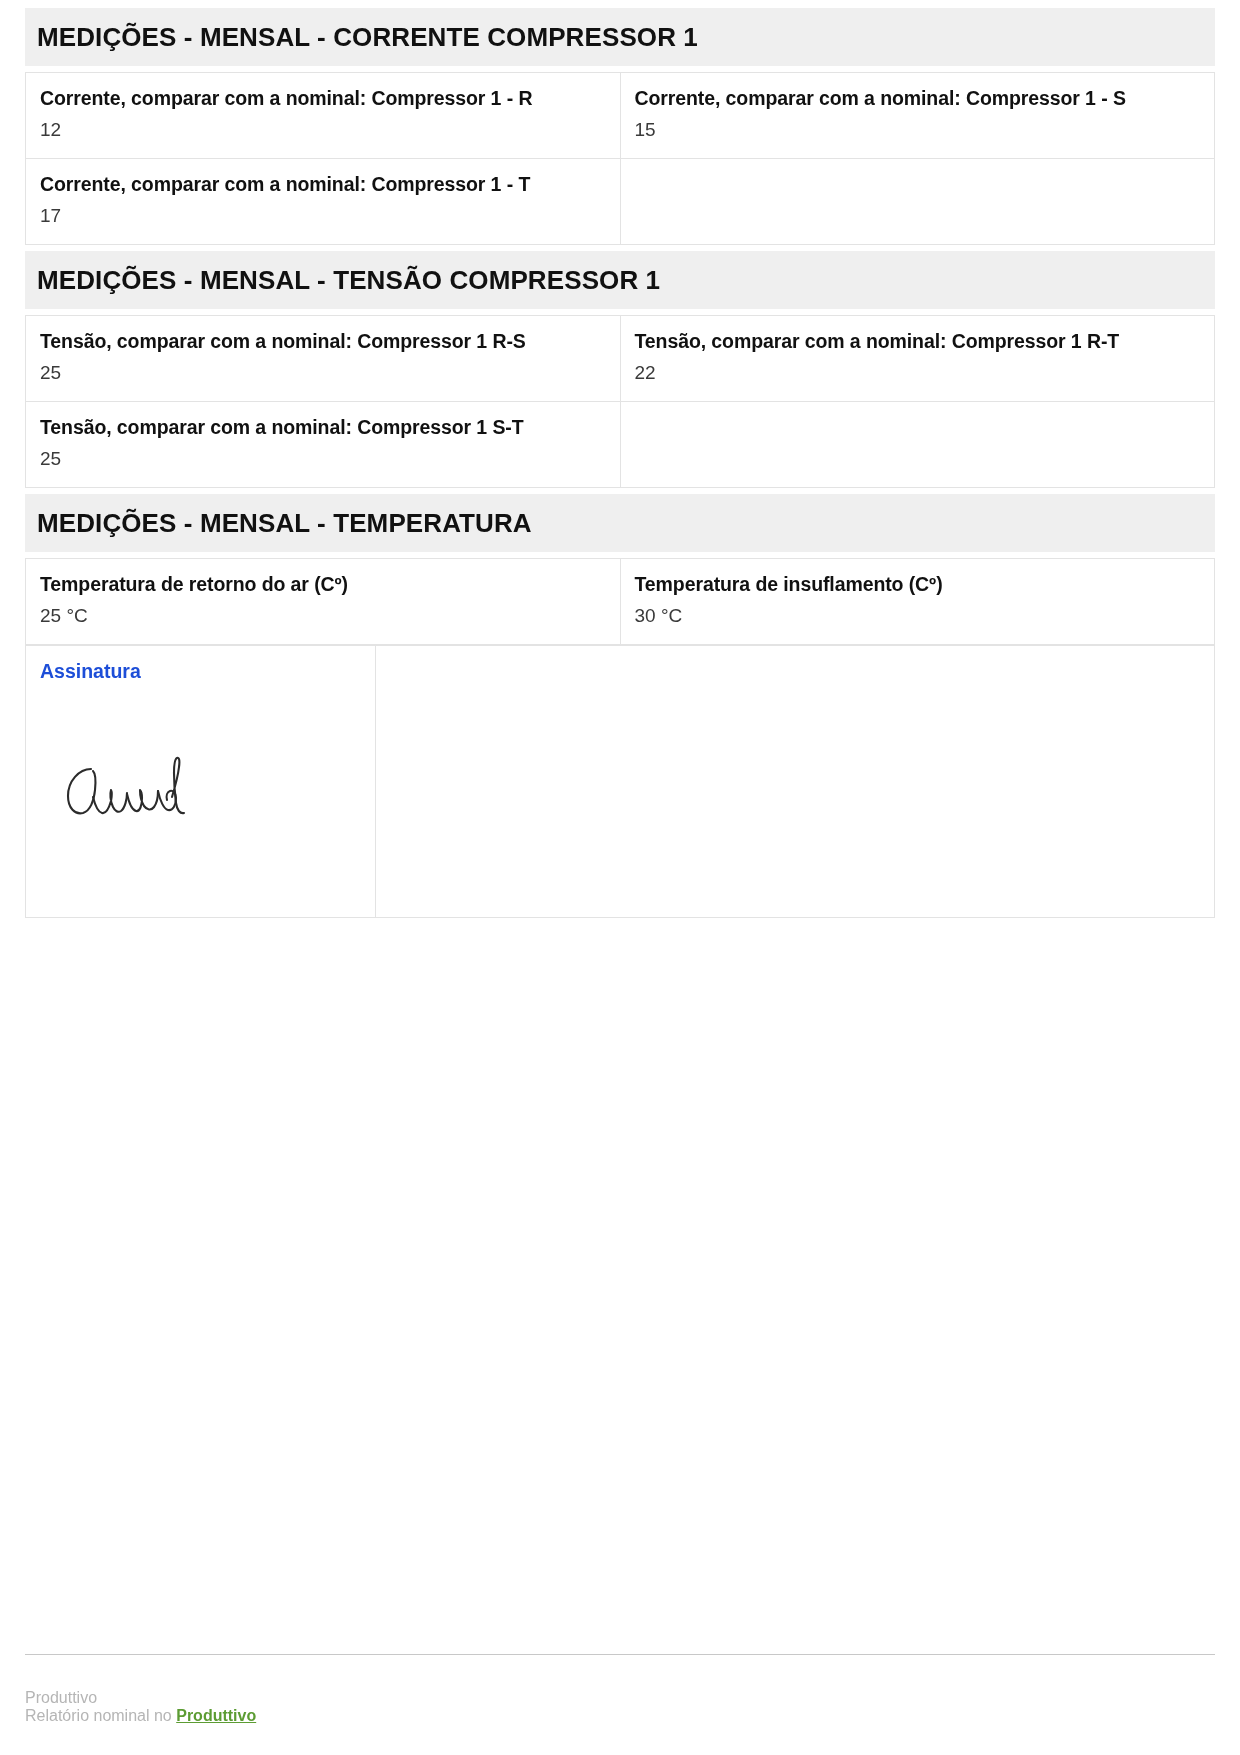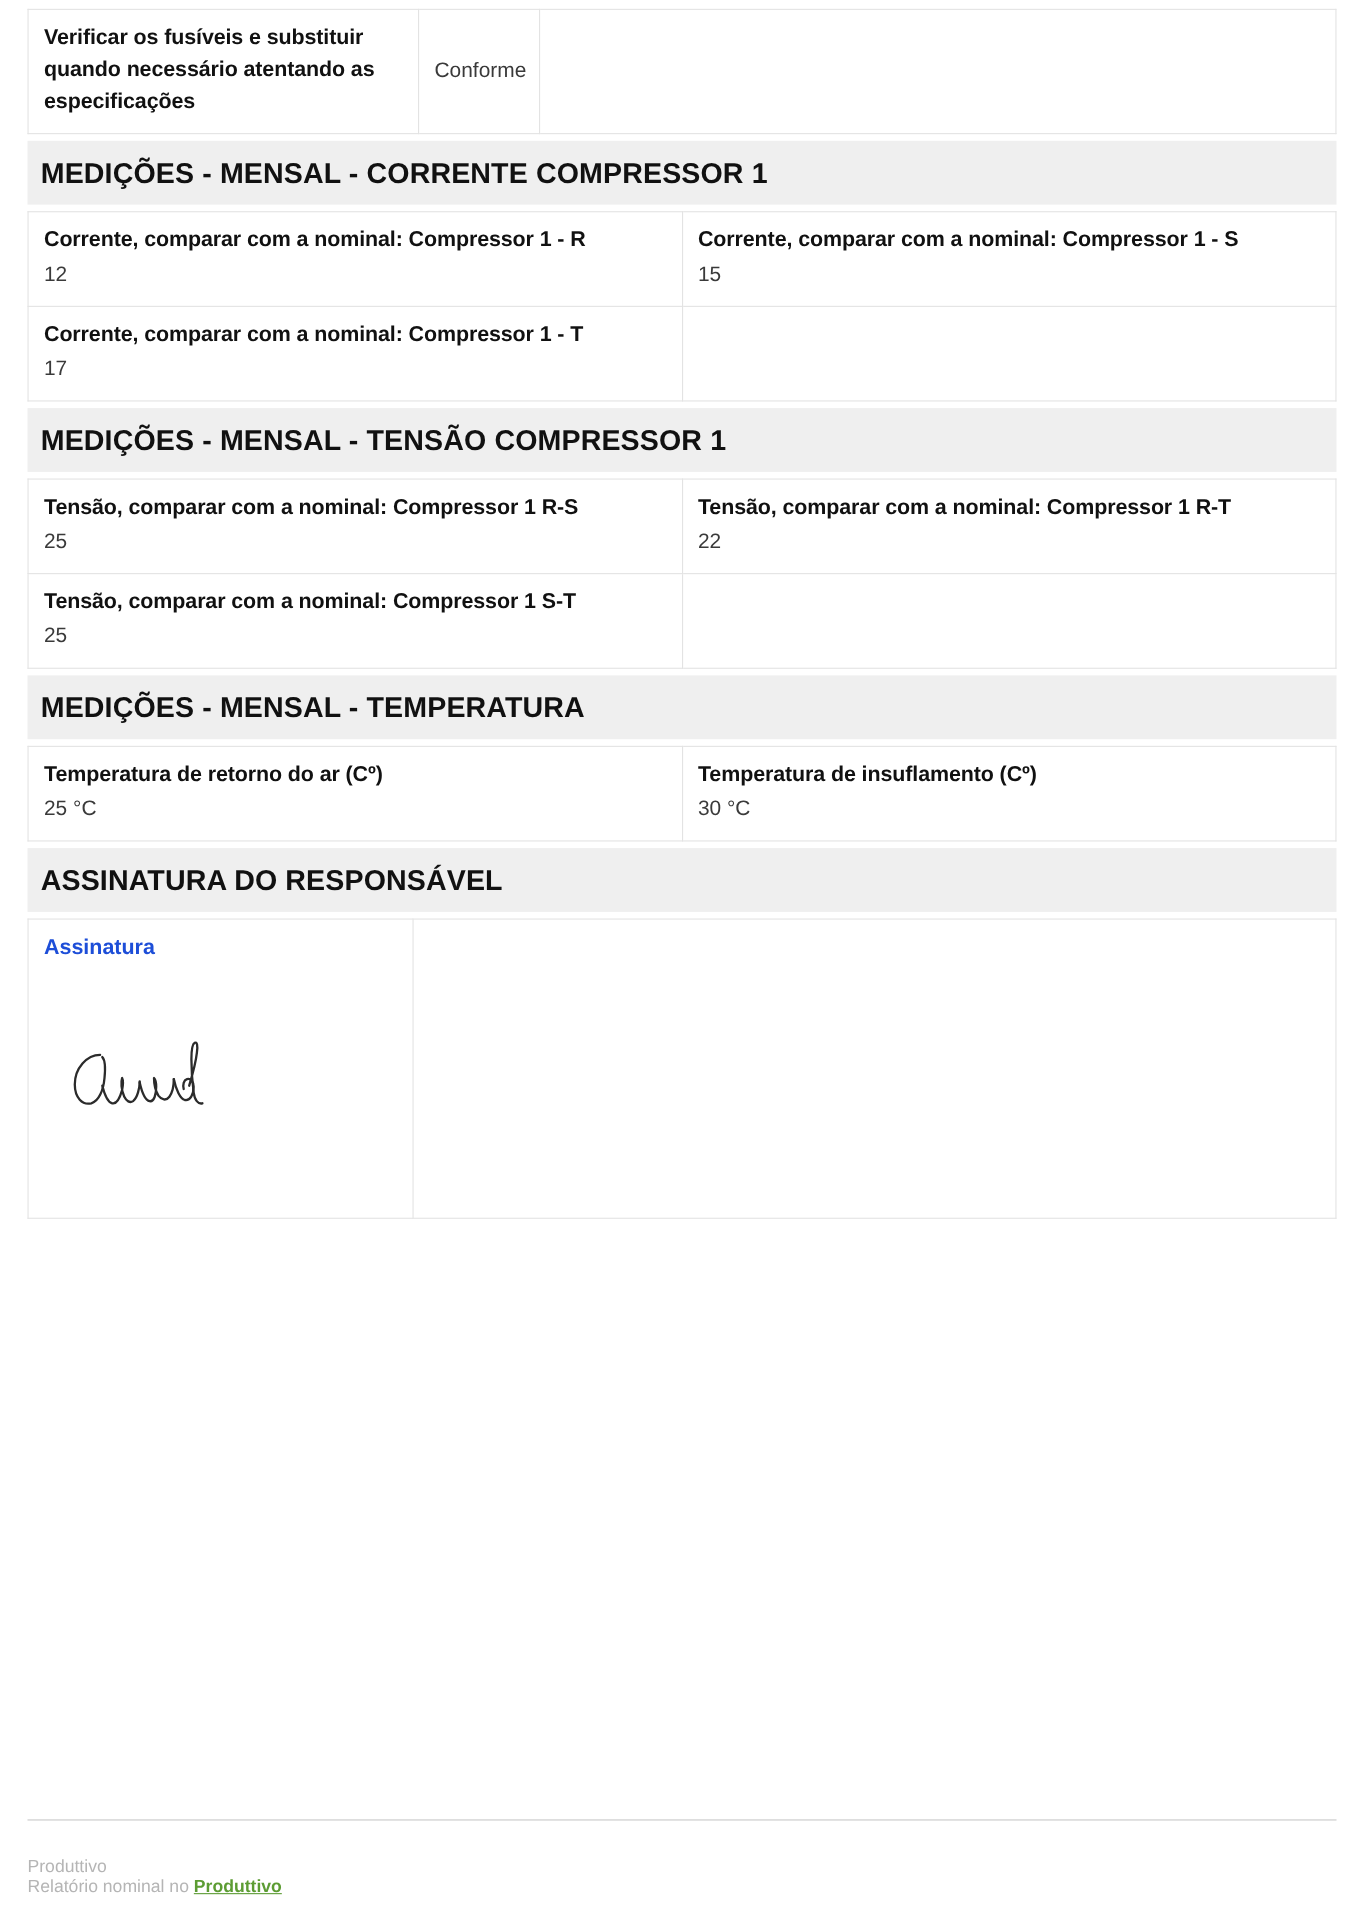--- a/index.html
+++ b/index.html
@@ -140,35 +140,20 @@
     text-decoration: underline;
     font-weight: bold;
   }
 </style>
 </head>
 <body>
 
 <div class="page">
   <div class="report">
 
-    <table class="tbl">
-      <tbody>
-          <tr>
-        <td class="col-desc">
-          <div class="field-label">Verificar os fusíveis e substituir quando necessário atentando as especificações</div>
-        </td>
-        <td class="col-stat stat-cell">
-          <div class="plain-value">Conforme</div>
-        </td>
-        <td class="col-rest">
-          <div class="plain-value"></div>
-        </td>
-      </tr>
-    </tbody>
-      </table>
 
     <div class="section-head">
       <h2>MEDIÇÕES - MENSAL - CORRENTE COMPRESSOR 1</h2>
     </div>
     <table class="tbl">
       <tbody>
           <tr>
         <td class="col-half">
           <div class="field-label">Corrente, comparar com a nominal: Compressor 1 - R</div>
           <div class="field-value">12</div>
@@ -230,23 +215,20 @@
           <div class="field-value">25 °C</div>
         </td>
         <td class="col-half">
           <div class="field-label">Temperatura de insuflamento (Cº)</div>
           <div class="field-value">30 °C</div>
         </td>
       </tr>
     </tbody>
       </table>
 
-    <div class="section-head">
-      <h2>ASSINATURA DO RESPONSÁVEL</h2>
-    </div>
     <table class="sig-table">
       <tbody>
           <tr>
         <td class="sig-left">
           <div class="sig-label">Assinatura</div>
           <div class="sig-img">
             <svg width="150" height="80" viewBox="0 0 150 80" xmlns="http://www.w3.org/2000/svg">
               <g fill="none" stroke="#2b2b2b" stroke-width="2.1" stroke-linecap="round" stroke-linejoin="round">
                 <path d="M37 16 C25 16, 14 28, 14 43 C14 55, 21 62, 29 60 C36 58, 40 48, 41 37
                          C42 27, 41 20, 39 18"></path>

